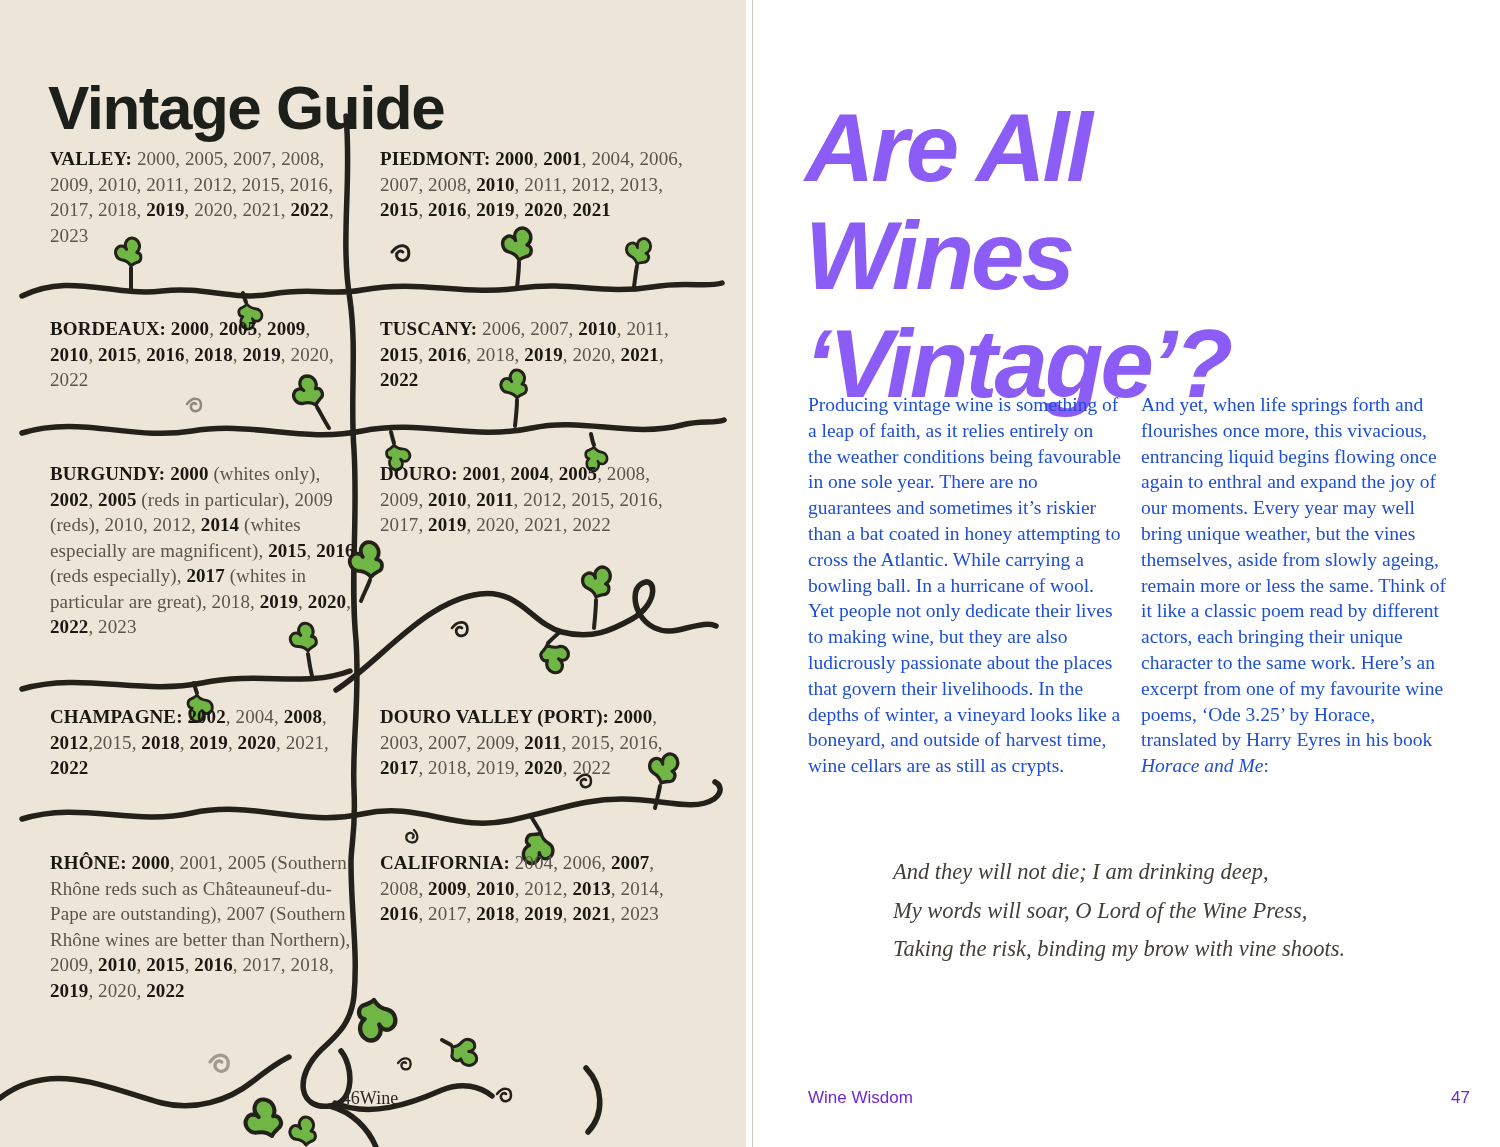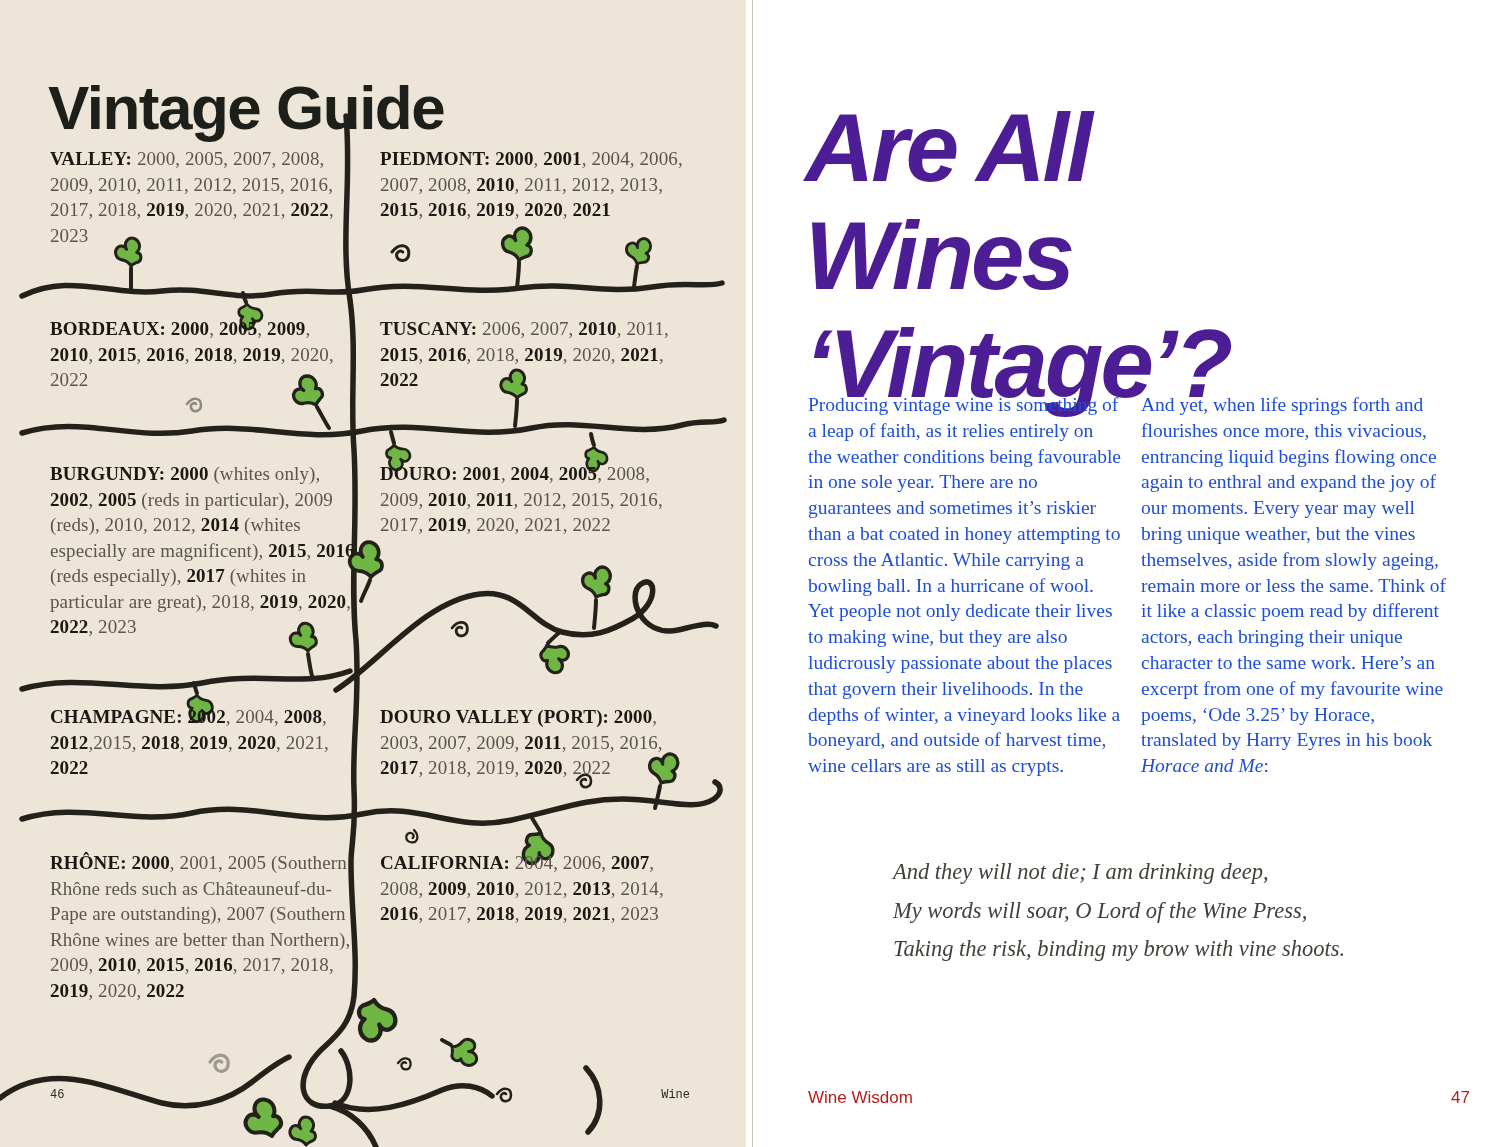--- a/index.html
+++ b/index.html
@@ -26,45 +26,45 @@
   .pos-bordeaux{left:50px;top:316px;width:298px;}
   .pos-tuscany{left:380px;top:316px;width:310px;}
   .pos-burgundy{left:50px;top:461px;width:310px;}
   .pos-rioja{left:380px;top:461px;width:315px;}
   .pos-champagne{left:50px;top:704px;width:300px;}
   .pos-douro{left:380px;top:704px;width:312px;}
   .pos-rhone{left:50px;top:850px;width:310px;}
   .pos-california{left:380px;top:850px;width:315px;}
   .lfooter{
     position:absolute;left:50px;right:56px;top:1088px;
-    display:flex;justify-content:space-between;
-    font-family:Liberation Mono, monospace;font-size:12px;color:#2b2823;
+    display:flex;justify-content:center;
+    font-family:Liberation Serif, serif;font-size:18px;color:#2b2823;
   }
   
   .right-page{position:absolute;left:753px;top:0;width:747px;height:1147px;background:#ffffff;}
   .article-title{
     position:absolute;left:52px;top:30px;
     font-family:"Liberation Sans",sans-serif;font-style:italic;font-weight:700;
-    font-size:96px;line-height:108px;letter-spacing:-3px;color:#4c1d95;
+    font-size:96px;line-height:108px;letter-spacing:-3px;color:#8b5cf6;
   }
   .col{
     position:absolute;top:392px;width:314px;
     font-size:19.5px;line-height:25.8px;color:#1d4ed8;
   }
   #col-0{left:55px;}
   #col-1{left:388px;}
   .it{font-style:italic;}
   .quote{
     position:absolute;left:140px;top:853px;
     font-style:italic;font-size:22.5px;line-height:38.5px;color:#43403a;
   }
   .rfooter{
     position:absolute;left:55px;right:30px;top:1088px;
     display:flex;justify-content:space-between;
-    font-family:"Liberation Sans",sans-serif;font-size:17px;color:#b91c1c;text-align:right;
+    font-family:"Liberation Sans",sans-serif;font-size:17px;color:#6d28d9;text-align:right;
   }
 </style>
 </head>
 <body>
 
 <div class="spread">
 
   <div class="left-page">
 
     <svg class="vine" viewBox="0 0 746 1147" aria-hidden="true">

